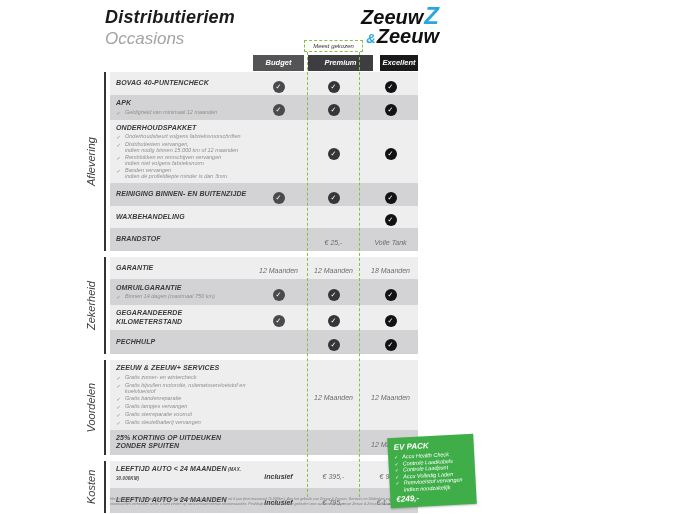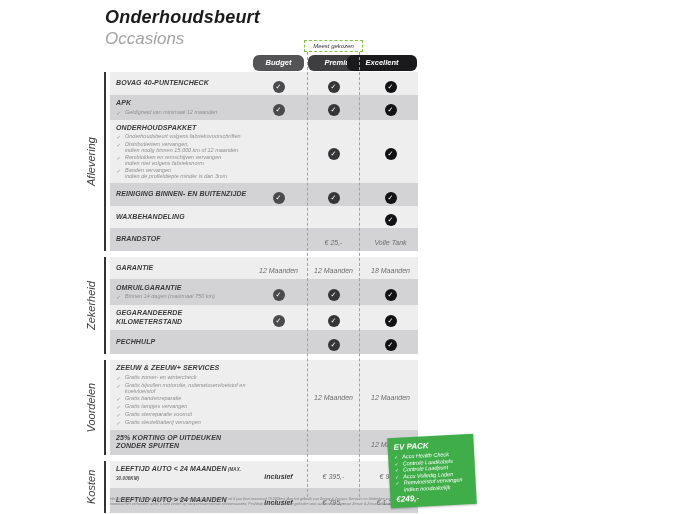--- a/index.html
+++ b/index.html
@@ -14,24 +14,24 @@
   .page-subtitle { font-size:17px; color:#a3a3a3; margin-top:1px; }
   .logo { position:absolute; left:344px; top:4px; width:95px; text-align:right; line-height:1; }
   .logo-line1 { font-size:20px; font-weight:bold; color:#111; }
   .logo-z { color:var(--logo-blue,#2aa7de); font-size:24px; font-weight:bold; margin-left:1px; }
   .logo-line2 { font-size:20px; font-weight:bold; color:#111; margin-top:-2px; }
   .logo-amp { color:var(--logo-blue,#2aa7de); font-size:13px; font-weight:bold; margin-right:1px; }
   
   .table { position:absolute; left:110px; top:55px; width:308px; }
   .thead { position:relative; height:16px; margin-bottom:1px; }
   .th { position:absolute; top:0; height:16px; line-height:16px; text-align:center;
-        color:#fff; font-size:7.5px; font-weight:bold; border-radius:6px; }
+        color:#fff; font-size:7.5px; font-weight:bold; border-radius:0; }
   .th0 { left:143px; width:51px; }
   .th1 { left:198px; width:65px; }
-  .th2 { left:237px; width:70px; }
+  .th2 { left:270px; width:38px; }
   .section { position:relative; margin-bottom:6px; }
   .section::before { content:""; position:absolute; left:-6px; top:0; bottom:0; width:1.5px; background:#333; }
   .section-label { position:absolute; left:-28px; top:0; bottom:0; width:18px;
     display:flex; align-items:center; justify-content:center;
     writing-mode:vertical-rl; transform:rotate(180deg);
     font-size:11px; color:#3c3c3c; white-space:nowrap; }
   .row { position:relative; display:flex; align-items:center; }
   .row.light { background:#eeeeee; }
   .row.dark  { background:#d3d3d5; }
   .row-label { width:138px; padding:4px 0 4px 6px; }
@@ -68,24 +68,28 @@
   .footnote-wrap { position:absolute; left:110px; top:497px; width:340px; }
   .footnote { transform:scale(0.6); transform-origin:left top; width:545px;
     font-size:6px; line-height:7.5px; color:#7d7d7d; }
 </style>
 </head>
 <body>
 
 <div class="page">
 
   <div class="title-block">
-    <div class="page-title">Onderhoudsbeurt</div>
+    <div class="page-title">Distributieriem</div>
     <div class="page-subtitle">Occasions</div>
   </div>
 
+  <div class="logo">
+    <div class="logo-line1"><span>Zeeuw</span><span class="logo-z">Z</span></div>
+    <div class="logo-line2"><span class="logo-amp">&amp;</span><span>Zeeuw</span></div>
+  </div>
 
   <div class="table" id="table">
     <div class="thead" id="thead">
         <div class="th th0" style="background: rgb(84, 84, 87);">Budget</div>
         <div class="th th1" style="background: rgb(62, 62, 65);">Premium</div>
         <div class="th th2" style="background: rgb(26, 26, 28);">Excellent</div>
       </div>
     <div id="sections">
         <div class="section">
           <div class="section-label">Aflevering</div>

